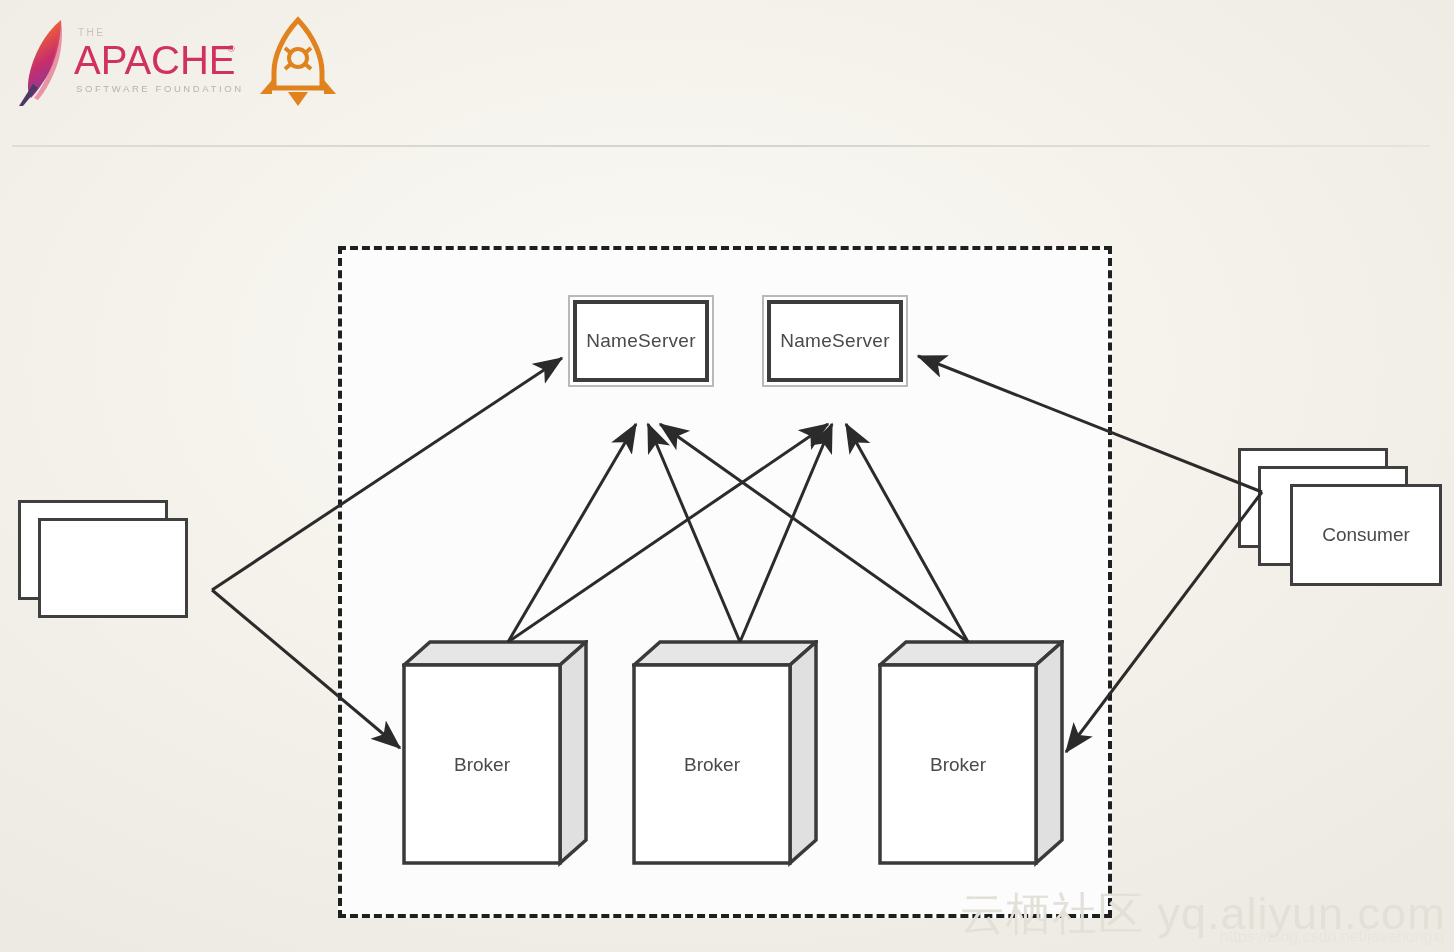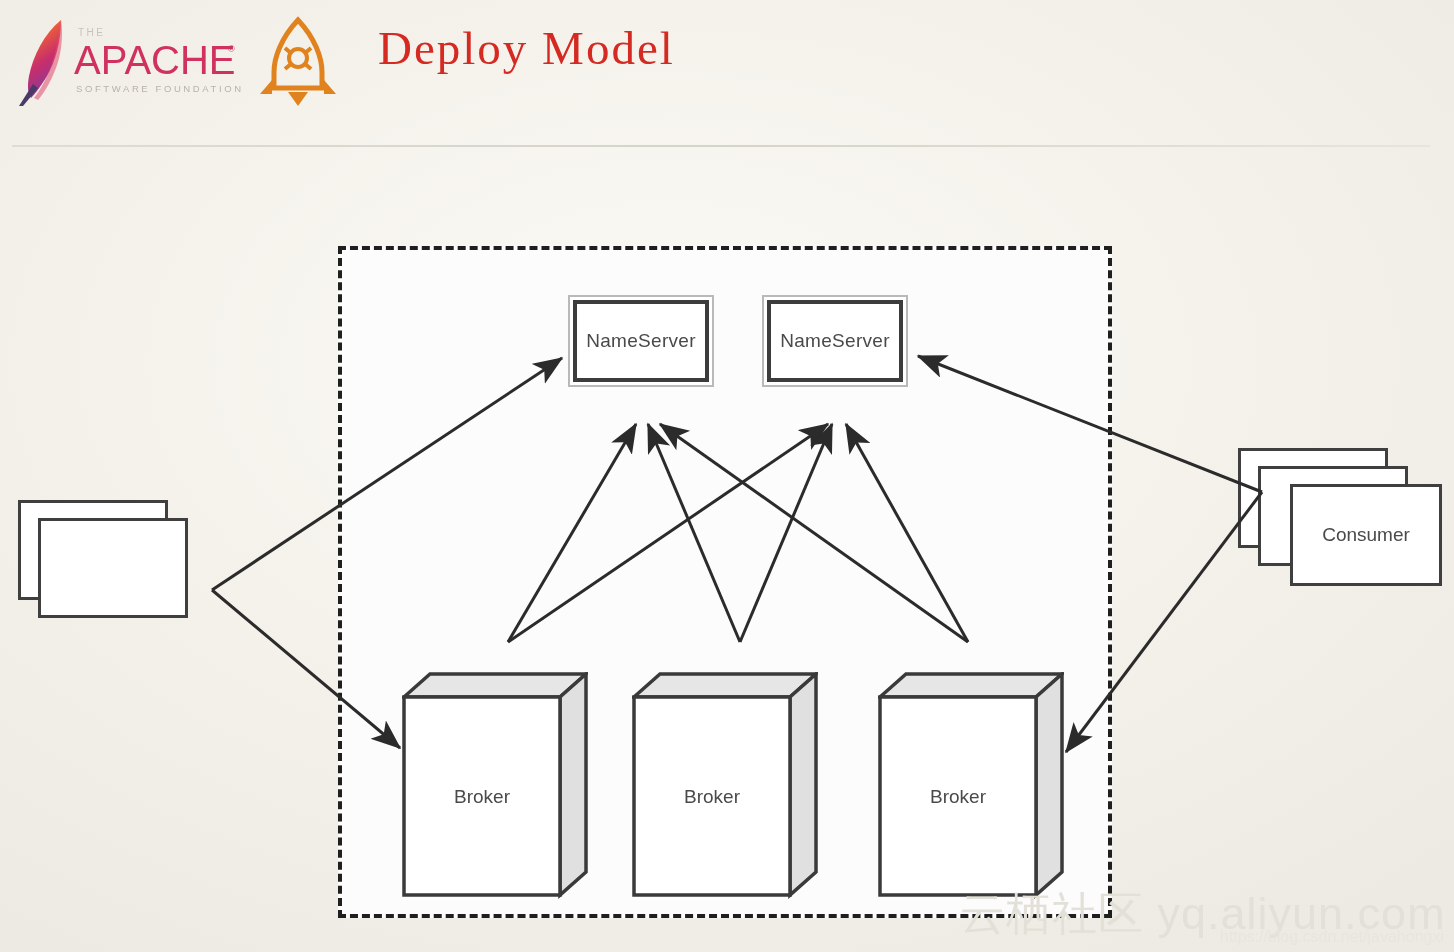--- a/index.html
+++ b/index.html
@@ -48,21 +48,21 @@
   .ns-inner{
     width:100%;height:100%;box-sizing:border-box;
     border:4px solid #3c3c3c;background:#ffffff;
     display:flex;align-items:center;justify-content:center;
   }
   .ns-label{font-size:19px;color:#4a4a4a;letter-spacing:.3px;}
   #ns1{left:568px;top:295px;}
   #ns2{left:762px;top:295px;}
 
   
-  .broker{position:absolute;width:178px;height:227px;margin-top:32px;}
+  .broker{position:absolute;width:178px;height:227px;}
   .broker svg{position:absolute;left:0;top:0;}
   .broker-label{
     position:absolute;left:0;top:0;width:160px;height:205px;
     display:flex;align-items:center;justify-content:center;
     font-size:19px;color:#4a4a4a;pointer-events:none;
   }
   #broker1{left:402px;top:640px;}
   #broker2{left:632px;top:640px;}
   #broker3{left:878px;top:640px;}
   #broker1 .broker-label{transform:translate(0,22px);}
@@ -145,21 +145,20 @@
           <line x1="59" y1="55" x2="52" y2="49"></line>
         </g>
         <g fill="#e0821e">
           <path d="M20 66 L8 80 L20 80 Z"></path>
           <path d="M72 66 L84 80 L72 80 Z"></path>
           <path d="M36 78 L56 78 L46 92 Z"></path>
         </g>
       </svg>
     </div>
 
-    <div id="deploy-title">Deploy Model</div>
     <div id="header-rule"></div>
   </div>
 
   <div id="diagram">
 
     <div id="cluster-boundary"></div>
 
     <div class="ns-box" id="ns1">
       <div class="ns-inner">
         <span class="ns-label">NameServer</span>

